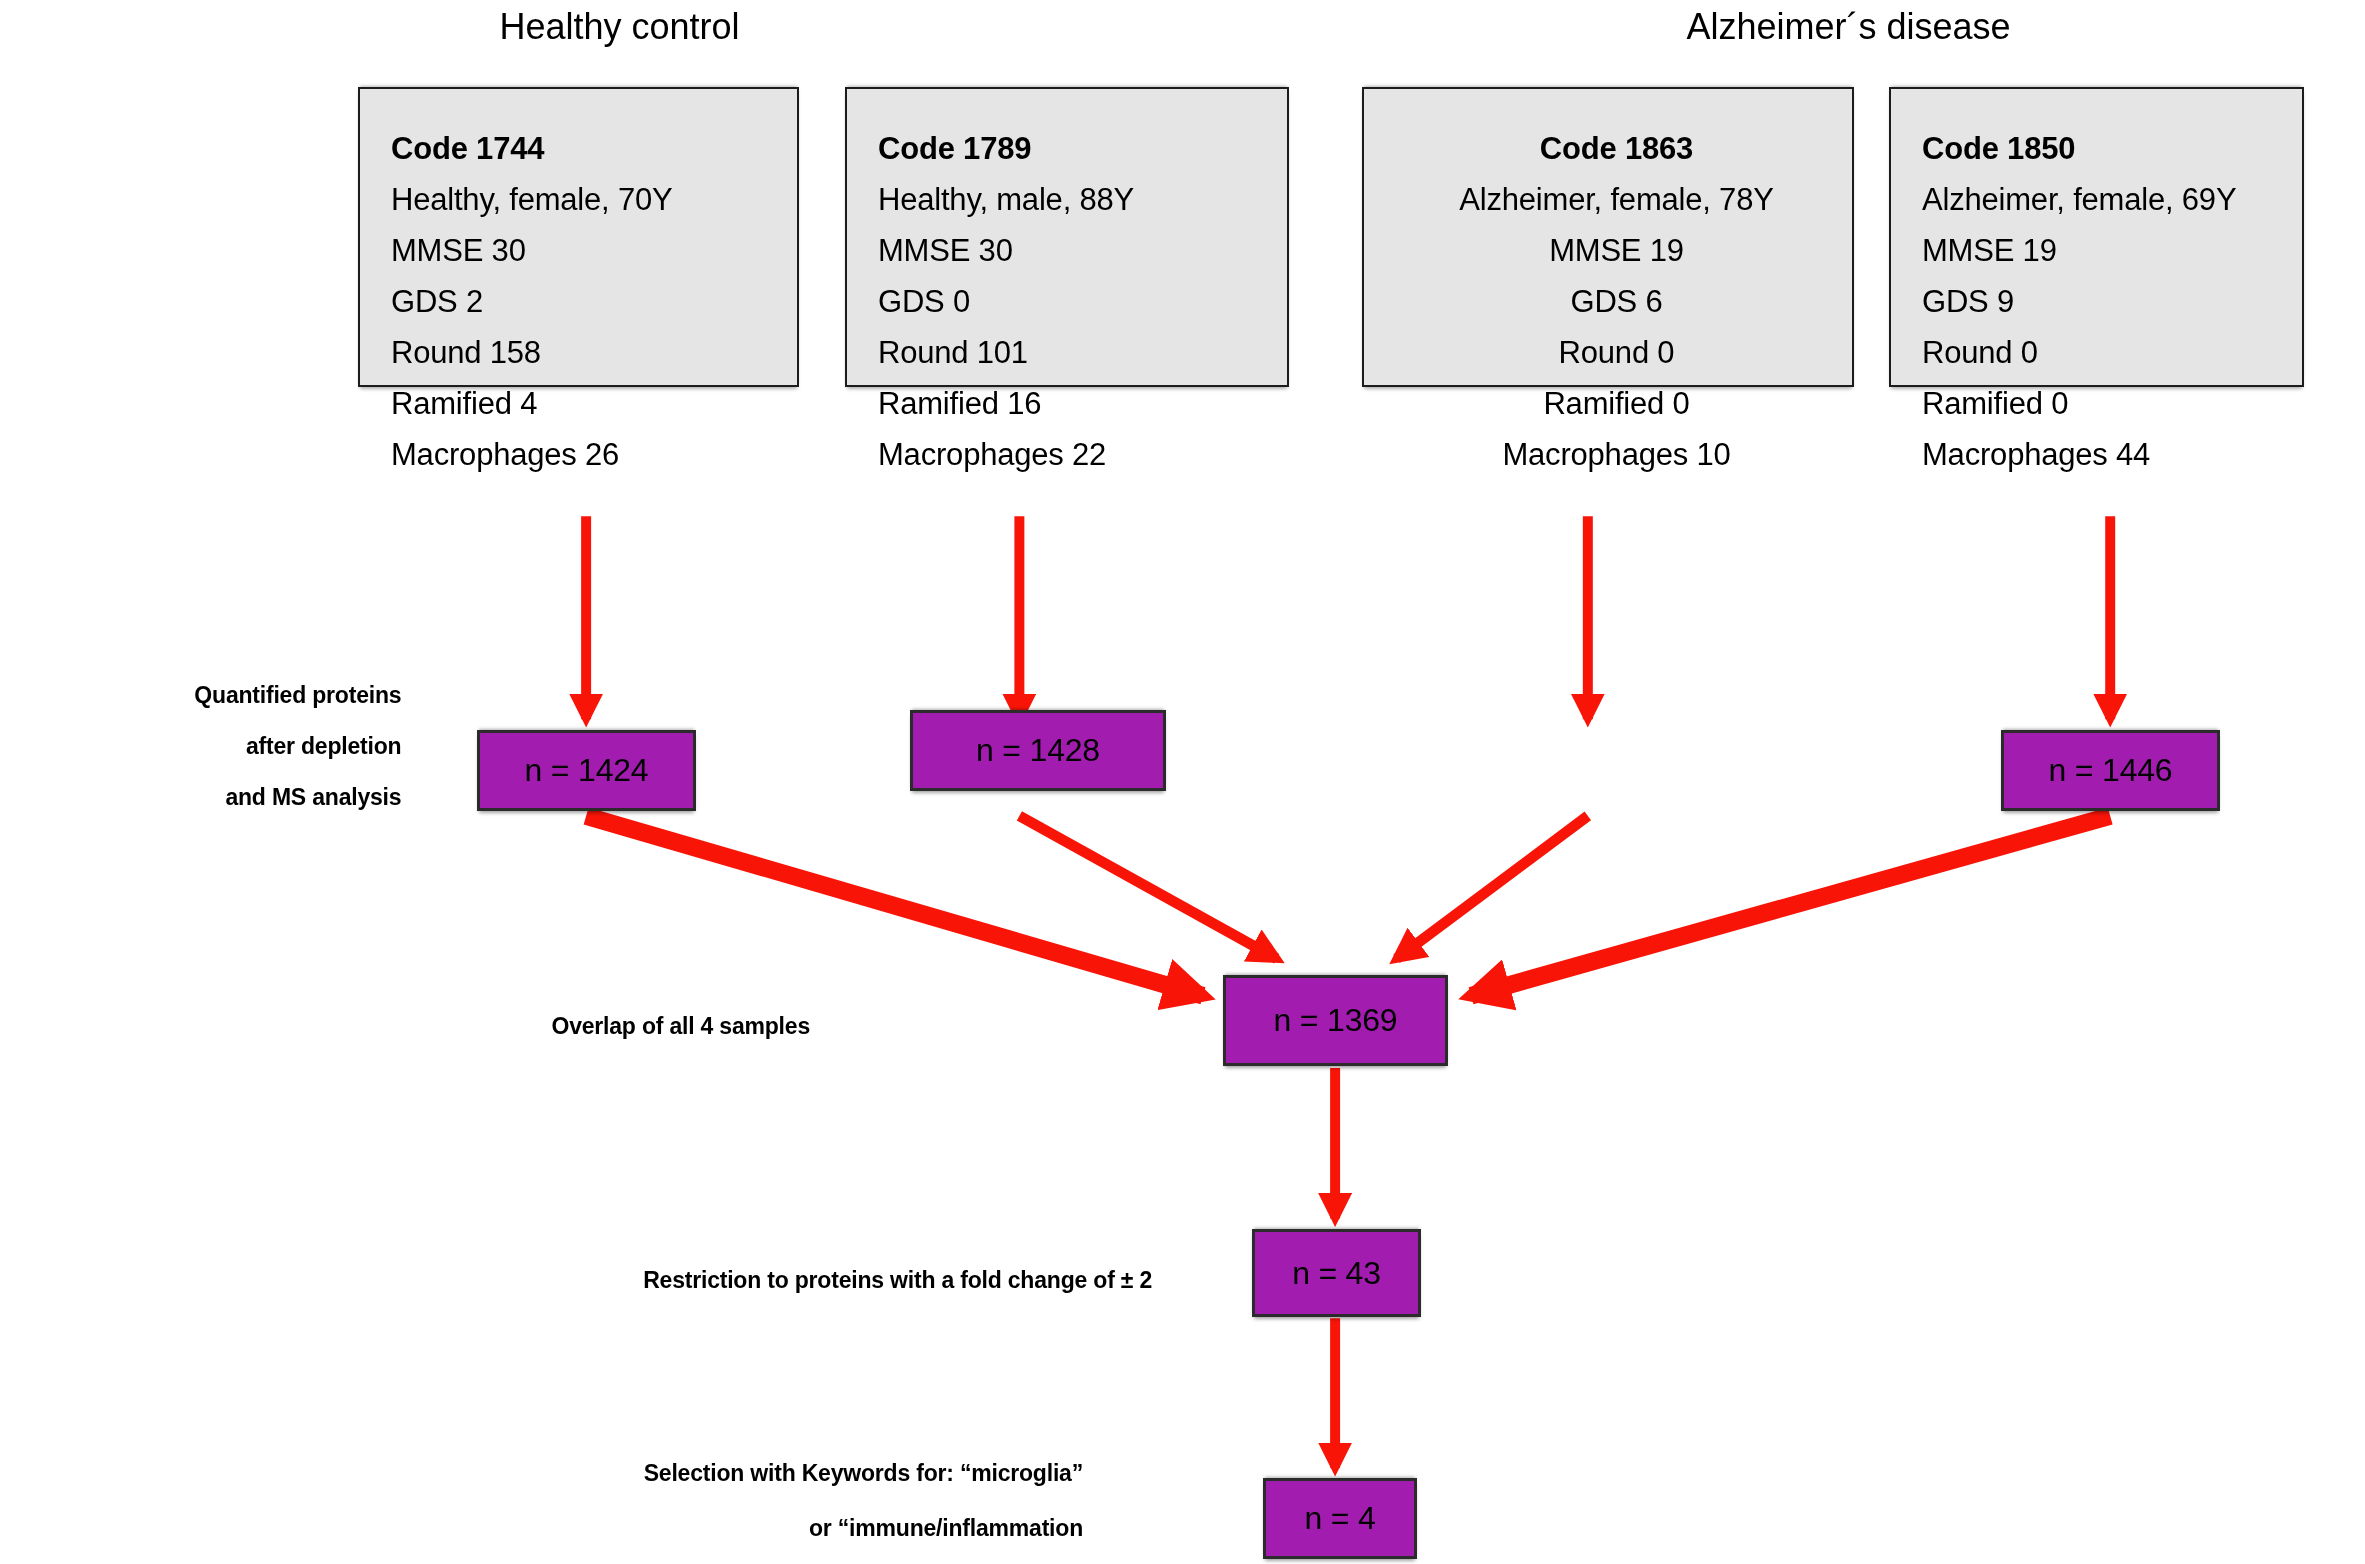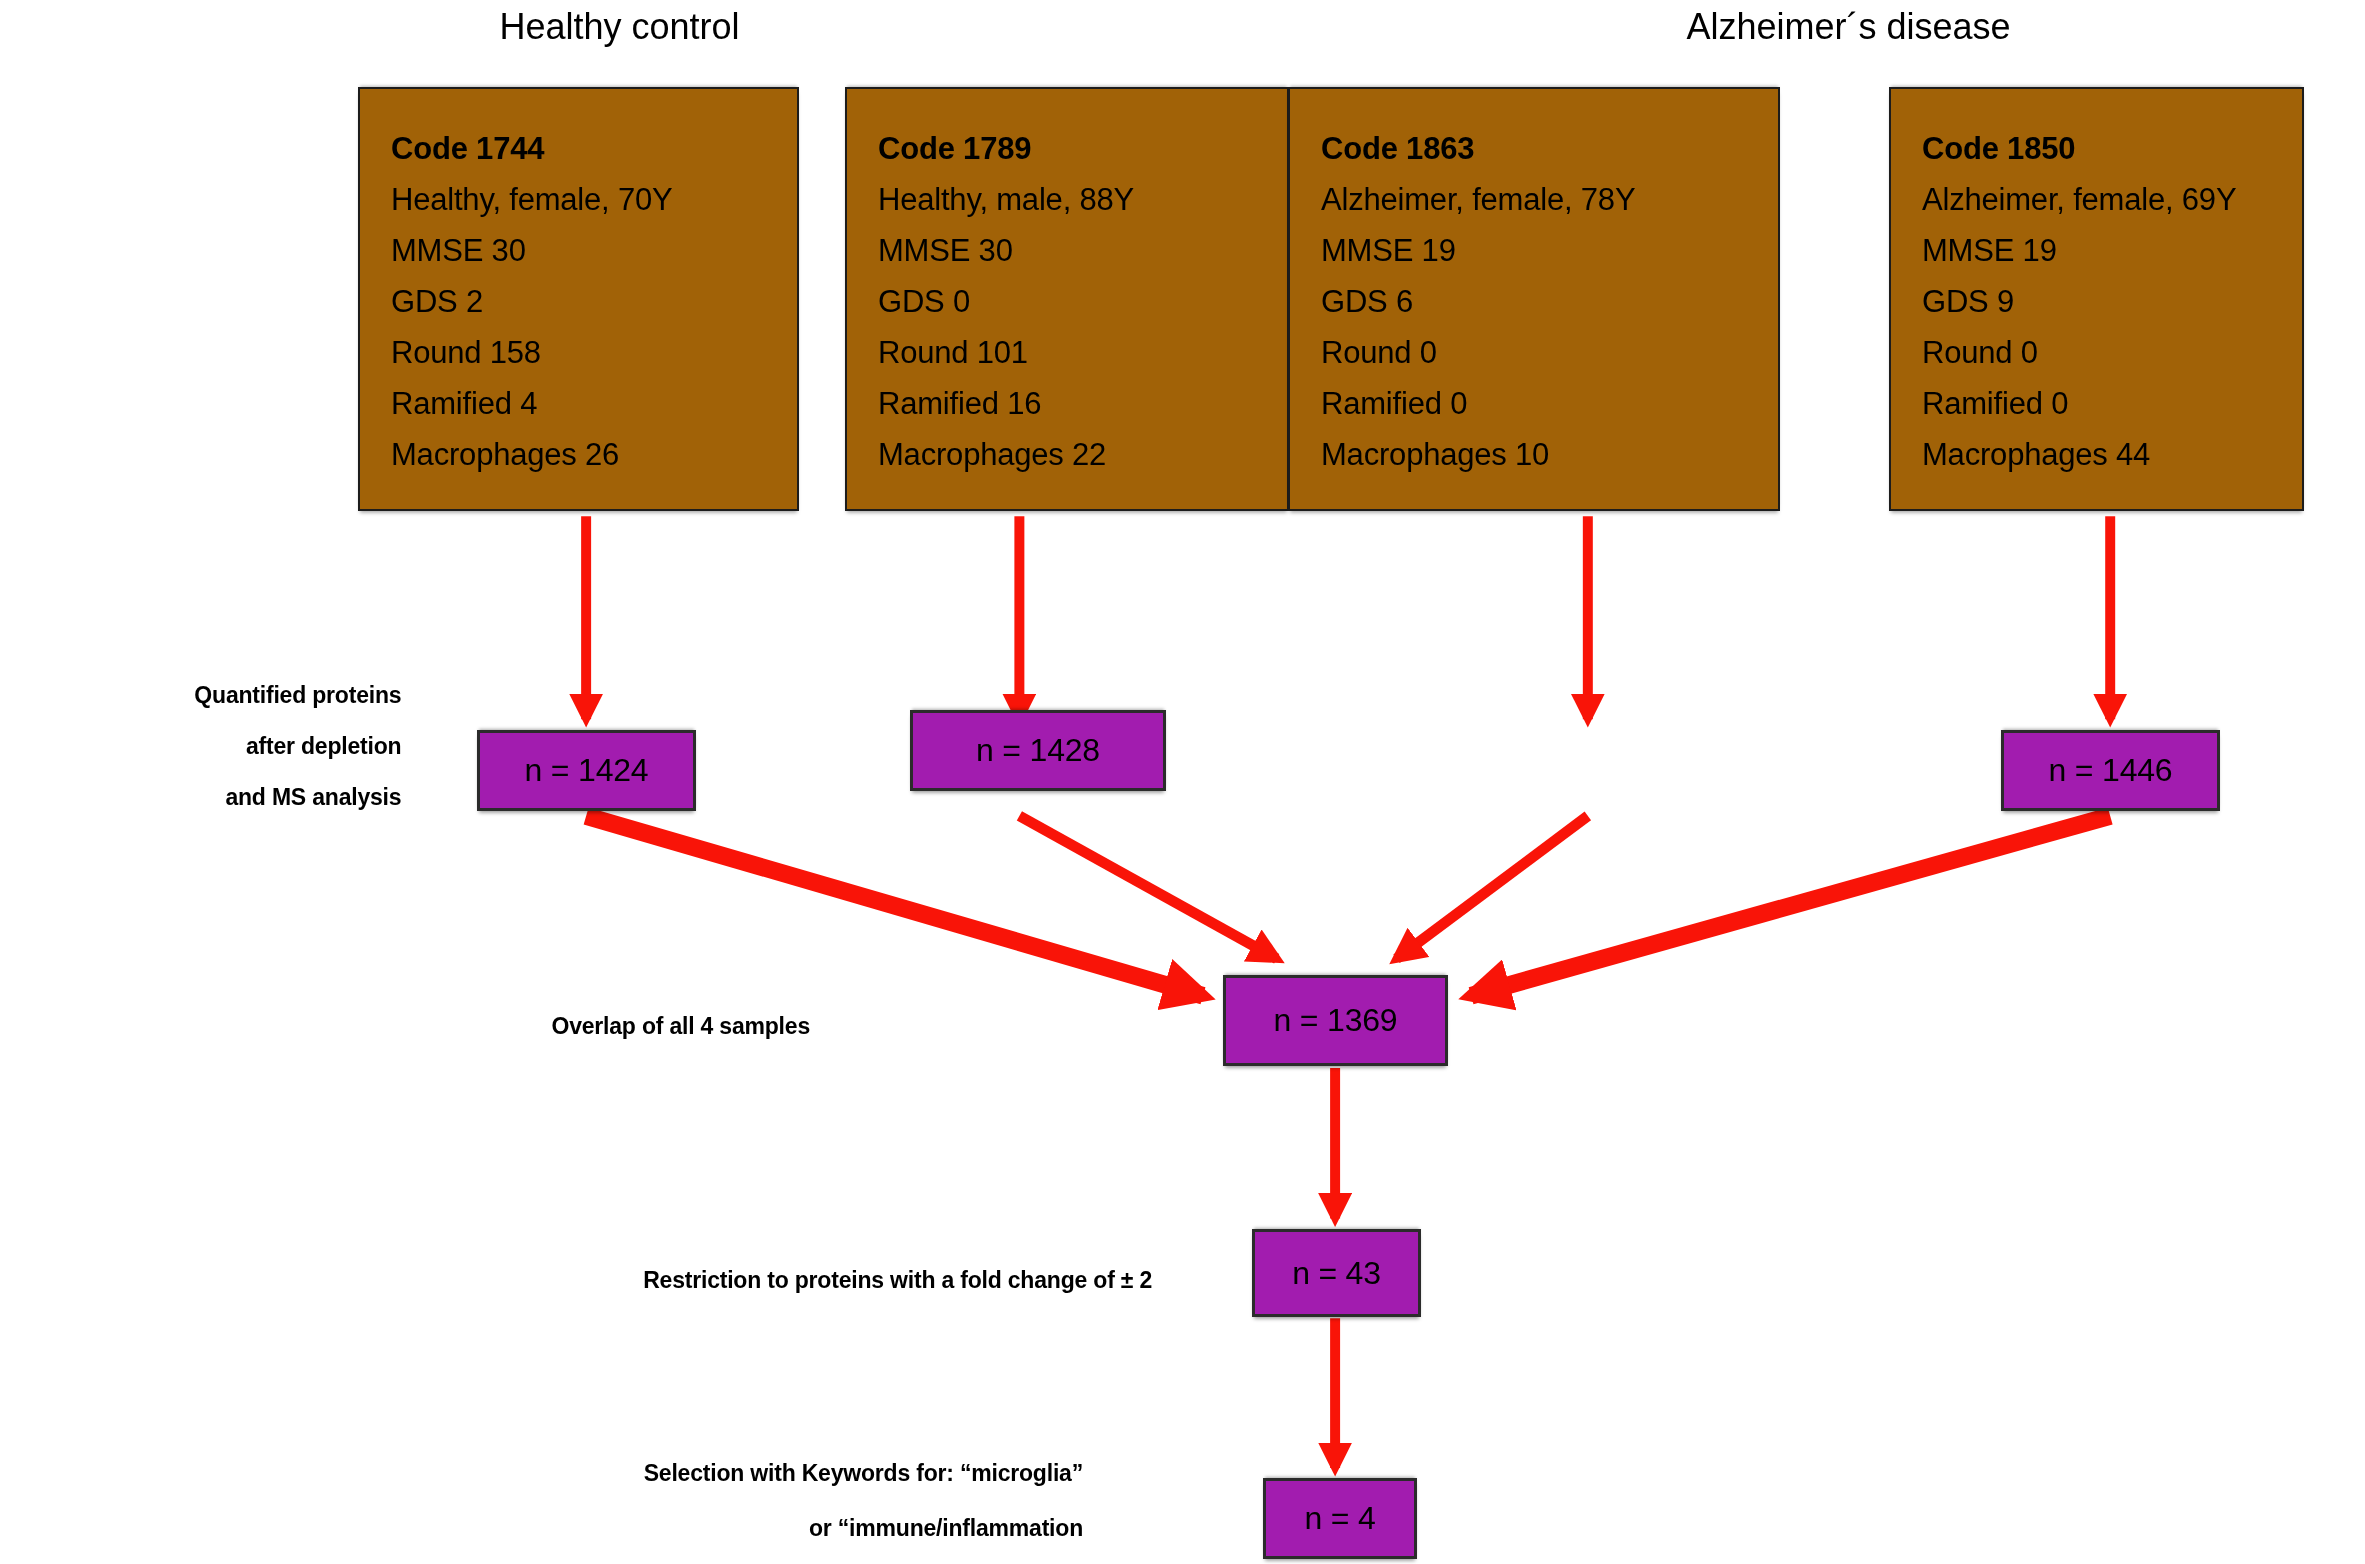--- a/index.html
+++ b/index.html
@@ -17,23 +17,23 @@
     position: absolute;
     top: 4.6px;
     font-size: 36px;
     line-height: 43px;
     text-align: center;
     font-weight: 400;
   }
   .patient-box {
     position: absolute;
     top: 87px;
-    height: 424px;
+    height: 300px;
     box-sizing: border-box;
-    background: #a16207;
+    background: #e5e5e5;
     border: 2.3px solid var(--border, #1c1c1c);
     box-shadow: 0 4.6px 3.8px -2.3px rgba(0,0,0,0.35), 0 -3.1px 3.1px -2.3px rgba(0,0,0,0.28);
     padding: 34px 14px 0 31px;
     font-size: 31px;
     line-height: 51px;
     letter-spacing: -0.2px;
   }
   .patient-code { font-weight: bold; }
   .patient-line { font-weight: 400; }
   .n-box {
@@ -85,21 +85,21 @@
   <div class="patient-box" style="left:845px; width:444px;">
     <div class="patient-code">Code 1789</div>
     <div class="patient-line">Healthy, male, 88Y</div>
     <div class="patient-line">MMSE 30</div>
     <div class="patient-line">GDS 0</div>
     <div class="patient-line">Round 101</div>
     <div class="patient-line">Ramified 16</div>
     <div class="patient-line">Macrophages 22</div>
   </div>
 
-  <div class="patient-box" style="left:1288px; width:492px;">
+  <div class="patient-box" style="left:1362px; width:492px;text-align:center;">
     <div class="patient-code">Code 1863</div>
     <div class="patient-line">Alzheimer, female, 78Y</div>
     <div class="patient-line">MMSE 19</div>
     <div class="patient-line">GDS 6</div>
     <div class="patient-line">Round 0</div>
     <div class="patient-line">Ramified 0</div>
     <div class="patient-line">Macrophages 10</div>
   </div>
 
   <div class="patient-box" style="left:1889px; width:415px;">

